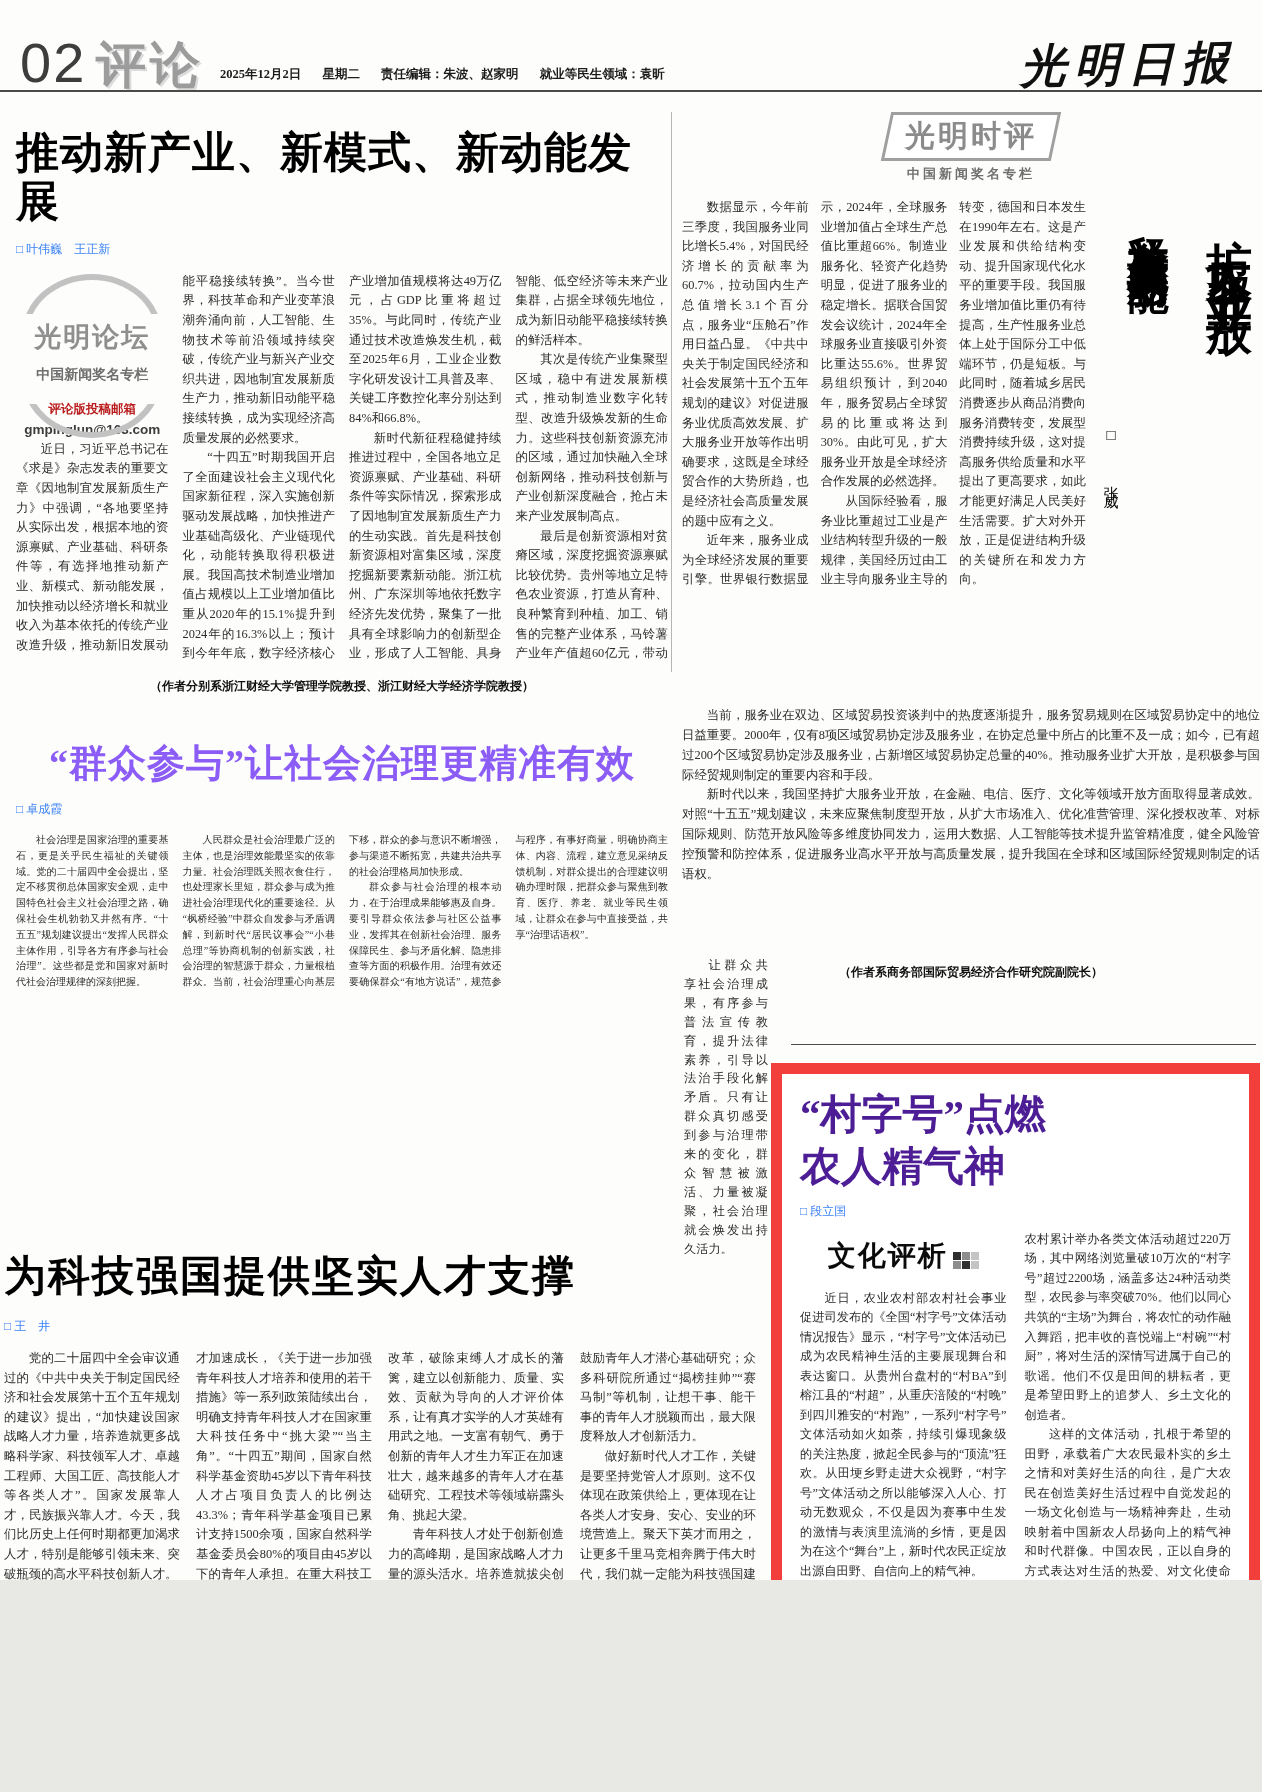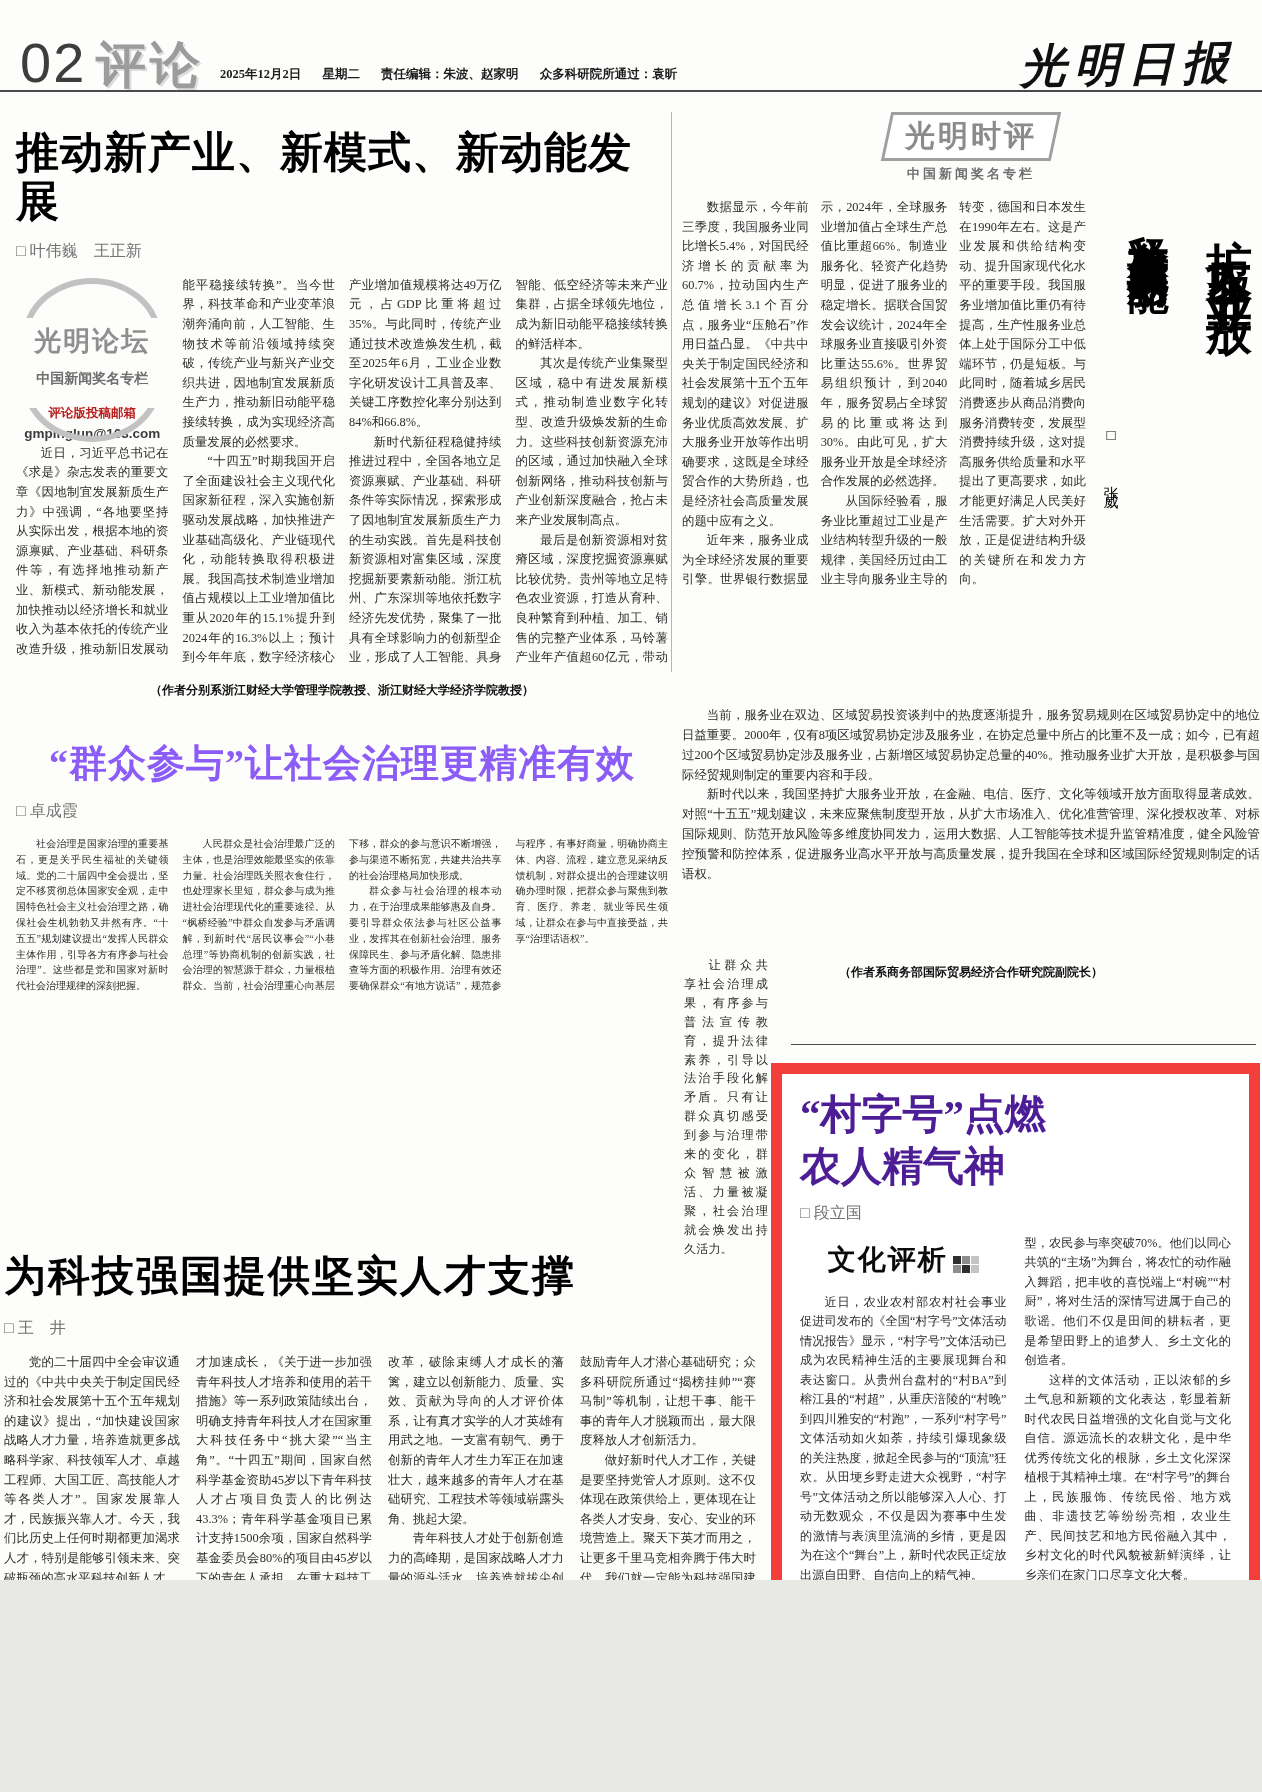--- a/index.html
+++ b/index.html
@@ -13,21 +13,21 @@
   .section-name{position:absolute;left:96px;top:32px;font-size:50px;font-weight:900;color:#9c9c9c;
                 letter-spacing:4px;text-shadow:2px 2px 0 #dcdcdc;}
   .dateline{position:absolute;left:220px;top:66px;font-size:12.5px;font-weight:700;color:#1c1c1c;}
   .dateline span{margin-right:18px;}
   .paper-name{position:absolute;right:26px;top:34px;font-size:46px;font-weight:900;font-style:italic;
               color:#101010;letter-spacing:8px;transform:rotate(-1deg);}
   .rule-top{position:absolute;left:0;top:90px;width:1262px;height:2px;background:#4a4a4a;}
 
   
   .para{margin:0;text-indent:2em;text-align:justify;}
-  .byline{font-size:16px;color:#737373;}
+  .byline{font-size:12px;color:#3b82f6;}
   .credit{font-weight:700;font-size:12px;text-align:center;color:#111;margin-top:6px;}
 
   
   .art1{position:absolute;left:16px;top:112px;width:652px;}
   .art1 h1{margin:16px 0 0;font-size:43px;line-height:1.15;font-weight:900;color:#000;letter-spacing:1px;}
   .art1 .byline{margin-top:14px;}
   .art1 .cols{margin-top:14px;height:400px;overflow:hidden;column-count:4;column-gap:14px;
               font-size:12.4px;line-height:1.58;}
   
   .luntan{position:relative;height:168px;text-align:center;padding-top:44px;break-inside:avoid;}
@@ -93,21 +93,21 @@
 <body>
 
 <div class="page" data-name="newspaper-page">
 
   <div class="page-no" data-name="page-number">02</div>
   <div class="section-name" data-name="section-title">评论</div>
   <div class="dateline" data-name="dateline">
     <span data-name="date">2025年12月2日</span>
     <span data-name="weekday">星期二</span>
     <span data-name="editors">责任编辑：朱波、赵家明</span>
-    <span data-name="art-editor">众多科研院所通过：袁昕</span>
+    <span data-name="art-editor">就业等民生领域：袁昕</span>
   </div>
   <div class="paper-name" data-name="paper-name">光明日报</div>
   <div class="rule-top" data-name="masthead-rule"></div>
 
   <div class="art1" data-name="article-new-industries">
     <h1 data-name="article1-headline">推动新产业、新模式、新动能发展</h1>
     <div class="byline" data-name="article1-byline">□ 叶伟巍　王正新</div>
     <div class="cols" data-name="article1-body">
       <div class="luntan" data-name="guangming-luntan-badge">
         <div class="arc arc-top" data-name="arc-decoration"></div>
@@ -195,20 +195,19 @@
             <i class="px2"></i>
             <i class="px3"></i>
             <i class="px2"></i>
             <i class="px1"></i>
             <i class="px3"></i>
           </span>
       </div>
       <div data-name="culture-paragraphs">
           <p class="para" data-name="paragraph">近日，农业农村部农村社会事业促进司发布的《全国“村字号”文体活动情况报告》显示，“村字号”文体活动已成为农民精神生活的主要展现舞台和表达窗口。从贵州台盘村的“村BA”到榕江县的“村超”，从重庆涪陵的“村晚”到四川雅安的“村跑”，一系列“村字号”文体活动如火如荼，持续引爆现象级的关注热度，掀起全民参与的“顶流”狂欢。从田埂乡野走进大众视野，“村字号”文体活动之所以能够深入人心、打动无数观众，不仅是因为赛事中生发的激情与表演里流淌的乡情，更是因为在这个“舞台”上，新时代农民正绽放出源自田野、自信向上的精气神。</p>
           <p class="para" data-name="paragraph">“村字号”文体活动的蓬勃兴起，映照着亿万农民对美好精神文化生活的热切向往。数据显示，2024年，全国农村累计举办各类文体活动超过220万场，其中网络浏览量破10万次的“村字号”超过2200场，涵盖多达24种活动类型，农民参与率突破70%。他们以同心共筑的“主场”为舞台，将农忙的动作融入舞蹈，把丰收的喜悦端上“村碗”“村厨”，将对生活的深情写进属于自己的歌谣。他们不仅是田间的耕耘者，更是希望田野上的追梦人、乡土文化的创造者。</p>
-          <p class="para" data-name="paragraph">这样的文体活动，正以浓郁的乡土气息和新颖的文化表达，彰显着新时代农民日益增强的文化自觉与文化自信。源远流长的农耕文化，是中华优秀传统文化的根脉，乡土文化深深植根于其精神土壤。在“村字号”的舞台上，民族服饰、传统民俗、地方戏曲、非遗技艺等纷纷亮相，农业生产、民间技艺和地方民俗融入其中，乡村文化的时代风貌被新鲜演绎，让乡亲们在家门口尽享文化大餐。</p>
           <p class="para" data-name="paragraph">这样的文体活动，扎根于希望的田野，承载着广大农民最朴实的乡土之情和对美好生活的向往，是广大农民在创造美好生活过程中自觉发起的一场文化创造与一场精神奔赴，生动映射着中国新农人昂扬向上的精气神和时代群像。中国农民，正以自身的方式表达对生活的热爱、对文化使命的担当，在新时代希望的田野上，这样的精气神必将绽放出更加绚烂的精神文明之花。</p>
         </div>
     </div>
     <div class="credit" data-name="culture-author-credit">（作者系山东大学马克思主义学院副教授）</div>
   </div>
 
 </div>
 
 </body></html>

